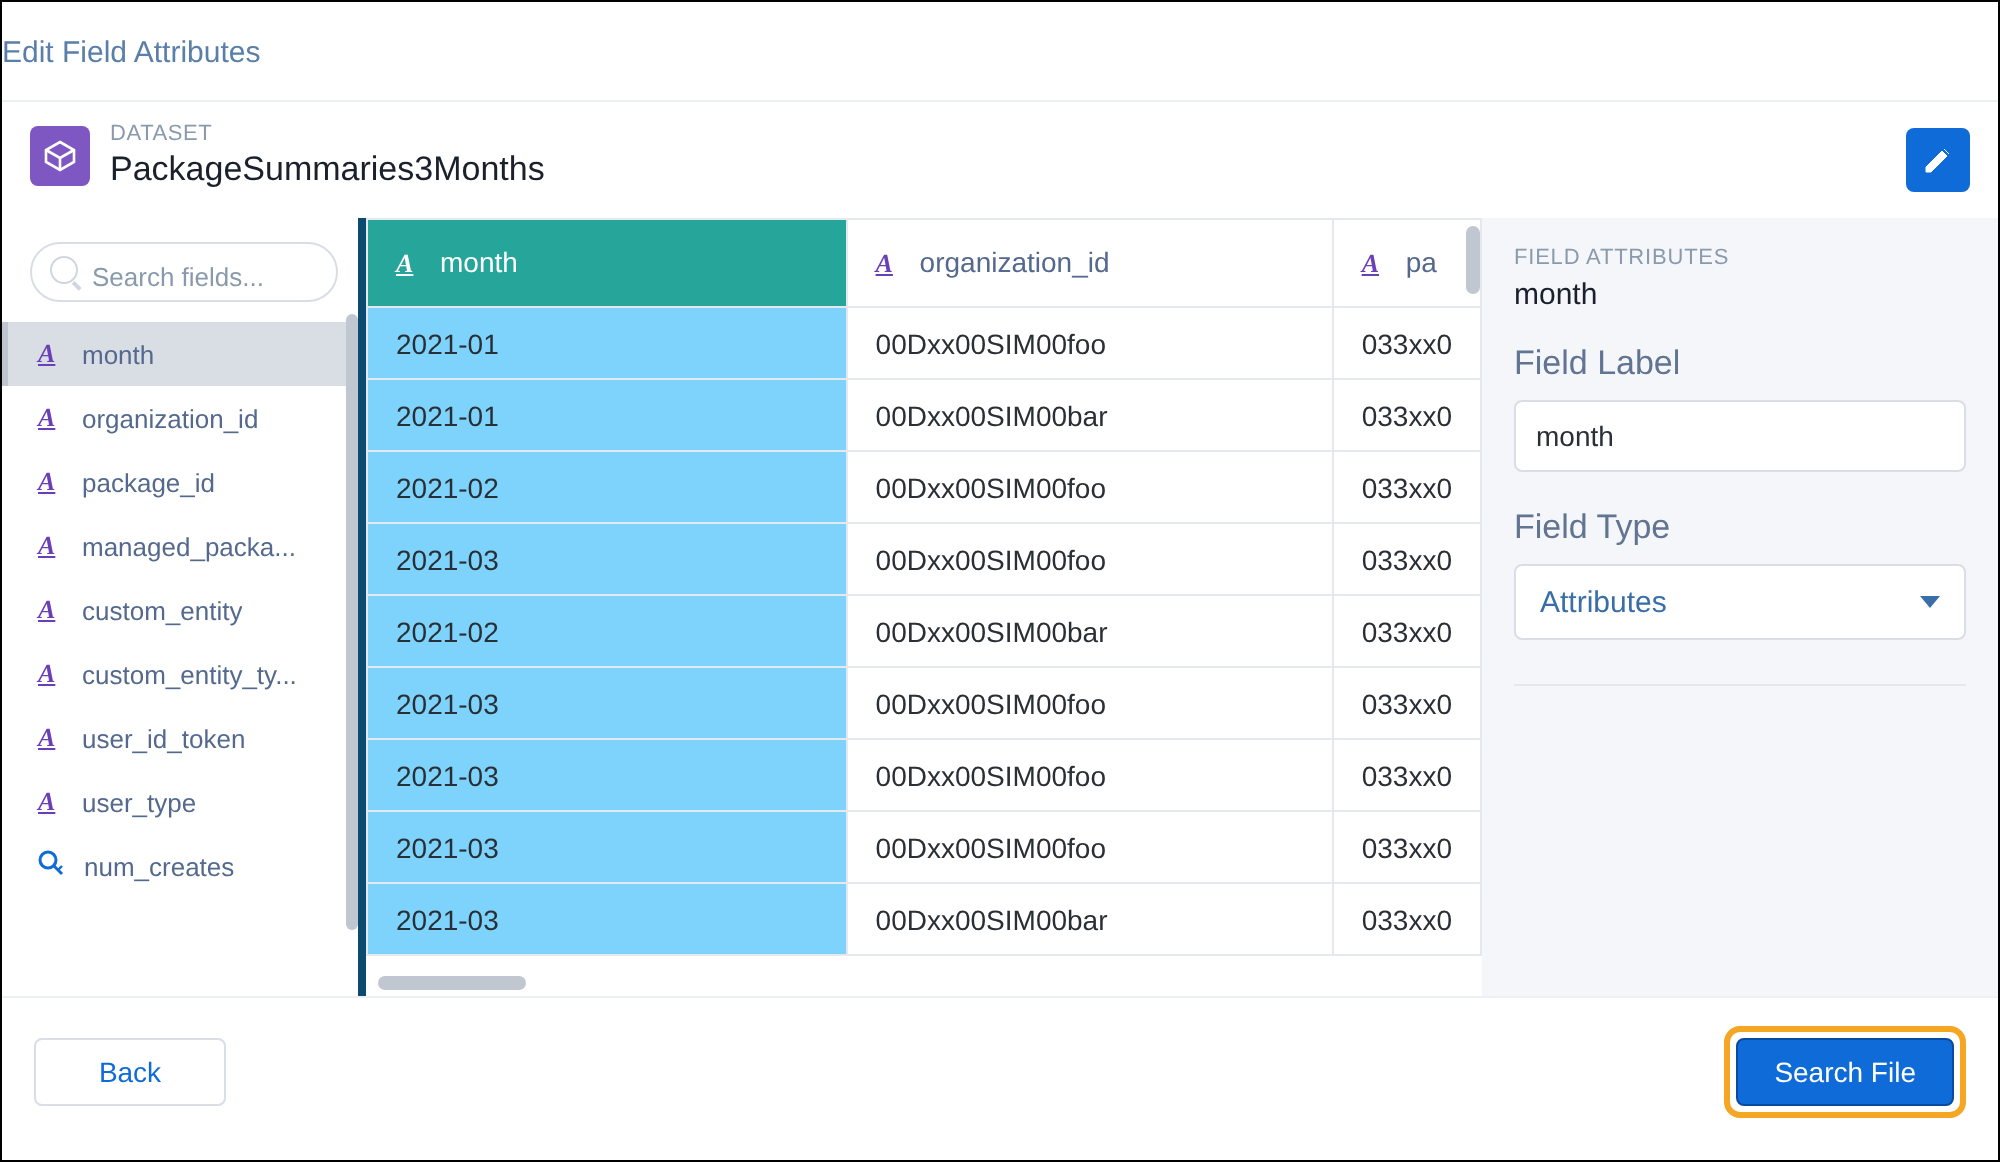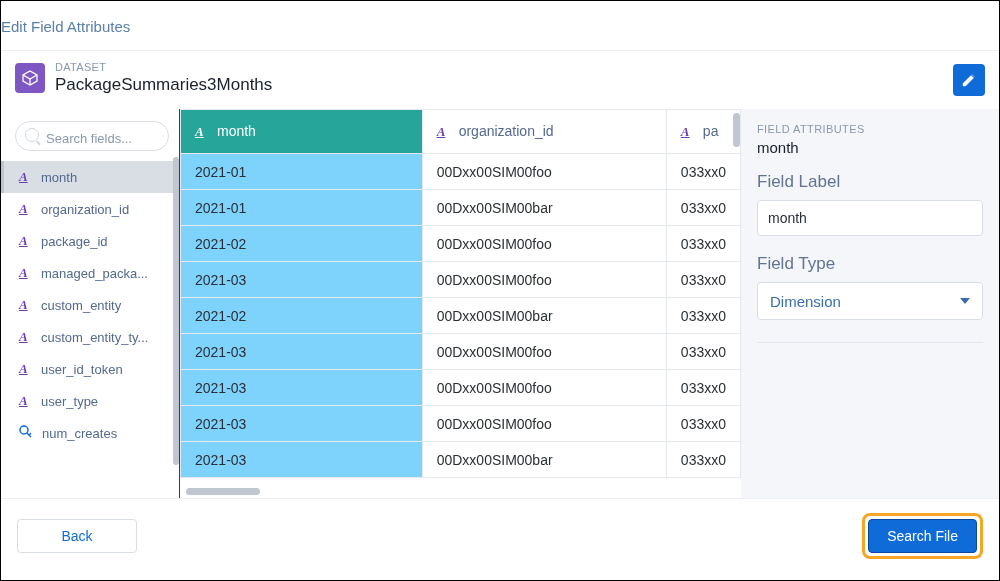--- a/index.html
+++ b/index.html
@@ -104,21 +104,21 @@
   .sidebar-scroll {
     position:absolute; right:0; top:48px; bottom:4px; width:6px;
   }
   .sidebar-thumb { position:absolute; top:0; left:0; width:6px; height:308px; background:#c1c7d0; border-radius:3px;}
 
   
   .tablewrap {
     flex: 1;
     overflow: hidden;
     position: relative;
-    border-left: 1px solid #0c4a6e;
+    border-left: 4px solid #0c4a6e;
   }
   table { border-collapse: collapse; width: 100%; }
   th {
     height: 44px;
     text-align: left;
     padding: 0 14px;
     font-size: 14px;
     font-weight: 400;
     border: 1px solid #e5e8ee;
     background: #fff;
@@ -173,21 +173,21 @@
   }
   .rpanel-divider { border-top:1px solid #e5e8ee; }
 
   
   .footer {
     display:flex; justify-content:space-between; align-items:center;
     padding: 14px 16px;
     border-top: 1px solid #eceff3;
   }
   .btn-back {
-    width: 120px; height: 34px;
+    width: 96px; height: 34px;
     border: 1px solid #d8dde6; border-radius: 4px;
     background:#fff; color:#0f6bd8; font-size:14px; cursor:pointer;
   }
   .btn-upload-wrap {
     border: 3px solid #f5a623; border-radius: 8px; padding: 3px;
   }
   .btn-upload {
     height: 34px; padding: 0 18px;
     border: 1px solid #0a4aa0; border-radius: 4px;
     background: #0f6bd8; color:#fff; font-size:14px; cursor:pointer;
@@ -340,21 +340,21 @@
       </div>
   </div>
 
   <div class="rpanel">
     <div class="rpanel-section-label">FIELD ATTRIBUTES</div>
     <div class="rpanel-fieldname">month</div>
     <div class="rpanel-label">Field Label</div>
     <input class="rpanel-input" type="text" value="month" style="">
     <div class="rpanel-label">Field Type</div>
     <div class="rpanel-select">
-      <span>Dimension</span>
+      <span>Attributes</span>
       <span class="chev-down"></span>
     </div>
     <div class="rpanel-divider"></div>
   </div>
 </div>
 
 <div class="footer">
   <button class="btn-back">Back</button>
   <span class="btn-upload-wrap">
     <button class="btn-upload">Search File</button>

